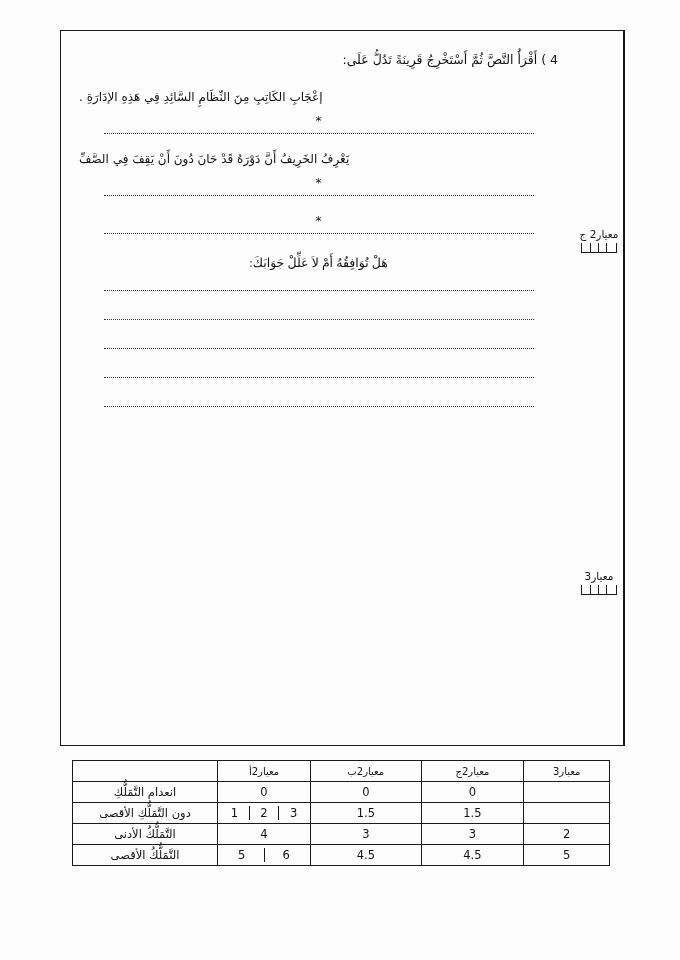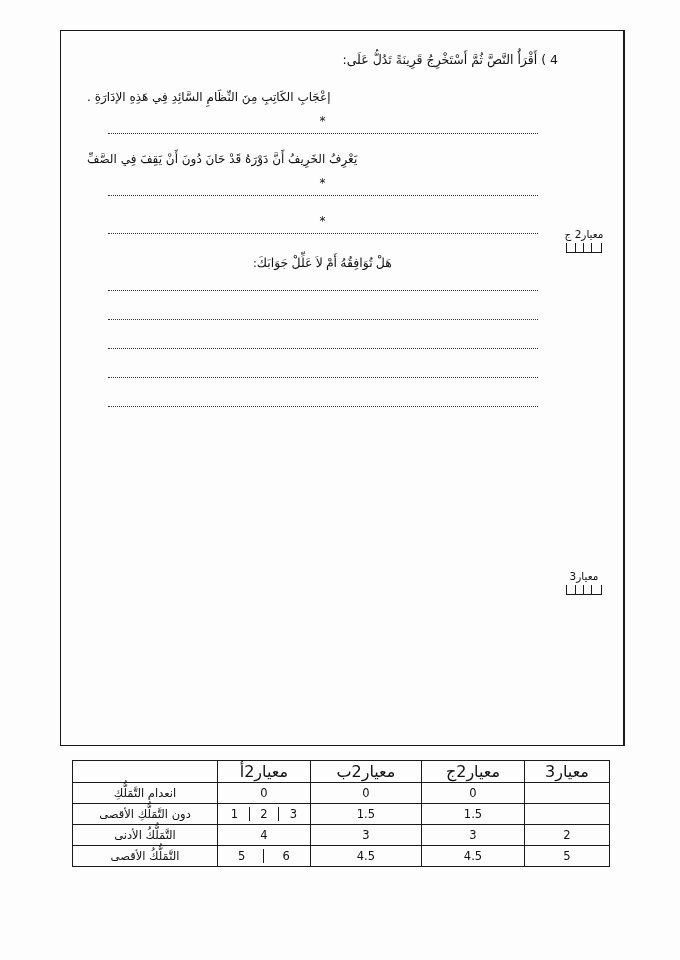--- a/index.html
+++ b/index.html
@@ -39,21 +39,21 @@
     position: absolute;
     top: 0;
     right: 0;
     width: 1px;
     height: 100%;
     background: #1a1a1a;
   }
   .criteria-col {
     position: absolute;
     top: 0;
-    right: 16px;
+    right: 1px;
     width: 48px;
     height: 100%;
   }
   .criteria-mark {
     position: absolute;
     right: 4px;
     width: 40px;
     text-align: center;
     font-size: 10px;
     line-height: 1.1;
@@ -80,21 +80,21 @@
     background: #1a1a1a;
   }
   .boxes i:nth-child(1) { left: 8px; }
   .boxes i:nth-child(2) { left: 16px; }
   .boxes i:nth-child(3) { left: 24px; }
 
   .content {
     position: absolute;
     top: 0;
     right: 48px;
-    left: 8px;
+    left: 0;
     height: 100%;
     padding: 18px 18px 0 18px;
     box-sizing: border-box;
   }
 
   .q-line {
     font-size: 12.5px;
     line-height: 1.7;
     text-align: right;
     margin: 0 0 14px 0;
@@ -154,21 +154,21 @@
     font-size: 11.5px;
   }
   .grade-table td, .grade-table th {
     border: 1px solid #1a1a1a;
     text-align: center;
     height: 18px;
     padding: 1px 2px;
     font-weight: normal;
   }
   .grade-table thead td {
-    font-size: 16px;
+    font-size: 10px;
   }
   .grade-table .rowlabel {
     width: 140px;
     white-space: nowrap;
   }
   .subcell-wrap {
     display: flex;
     width: 100%;
   }
   .subcell-wrap span {

